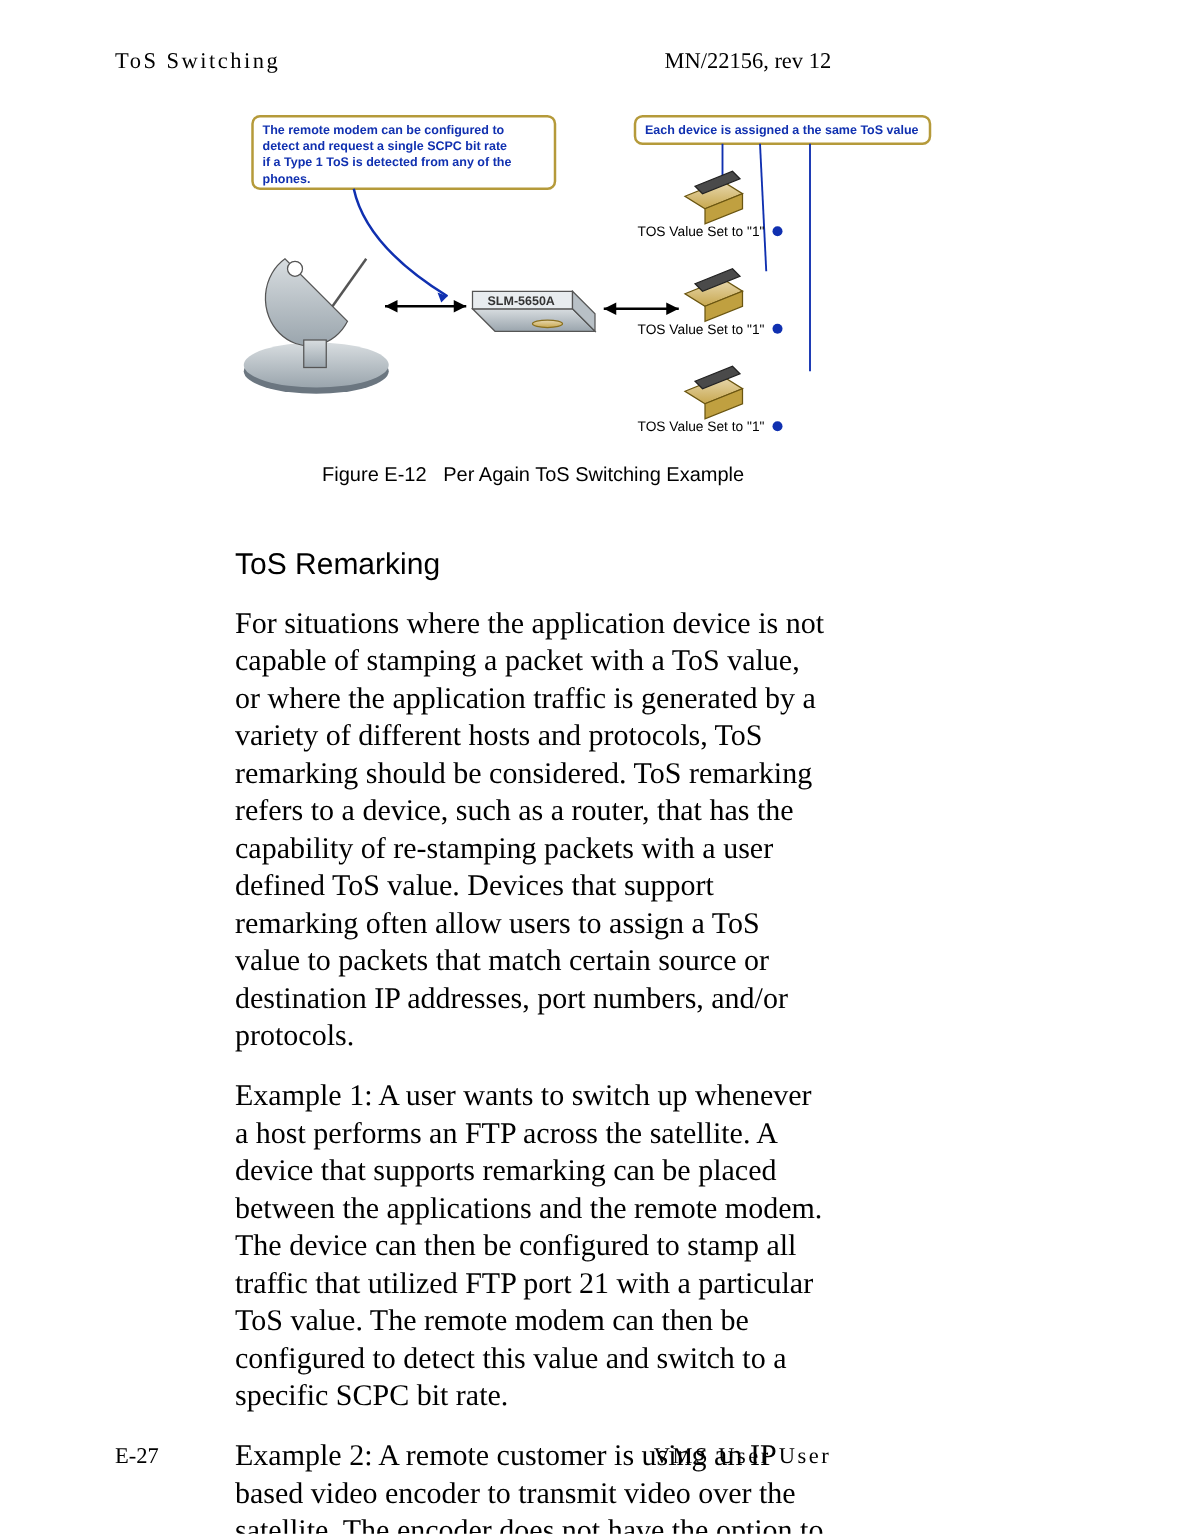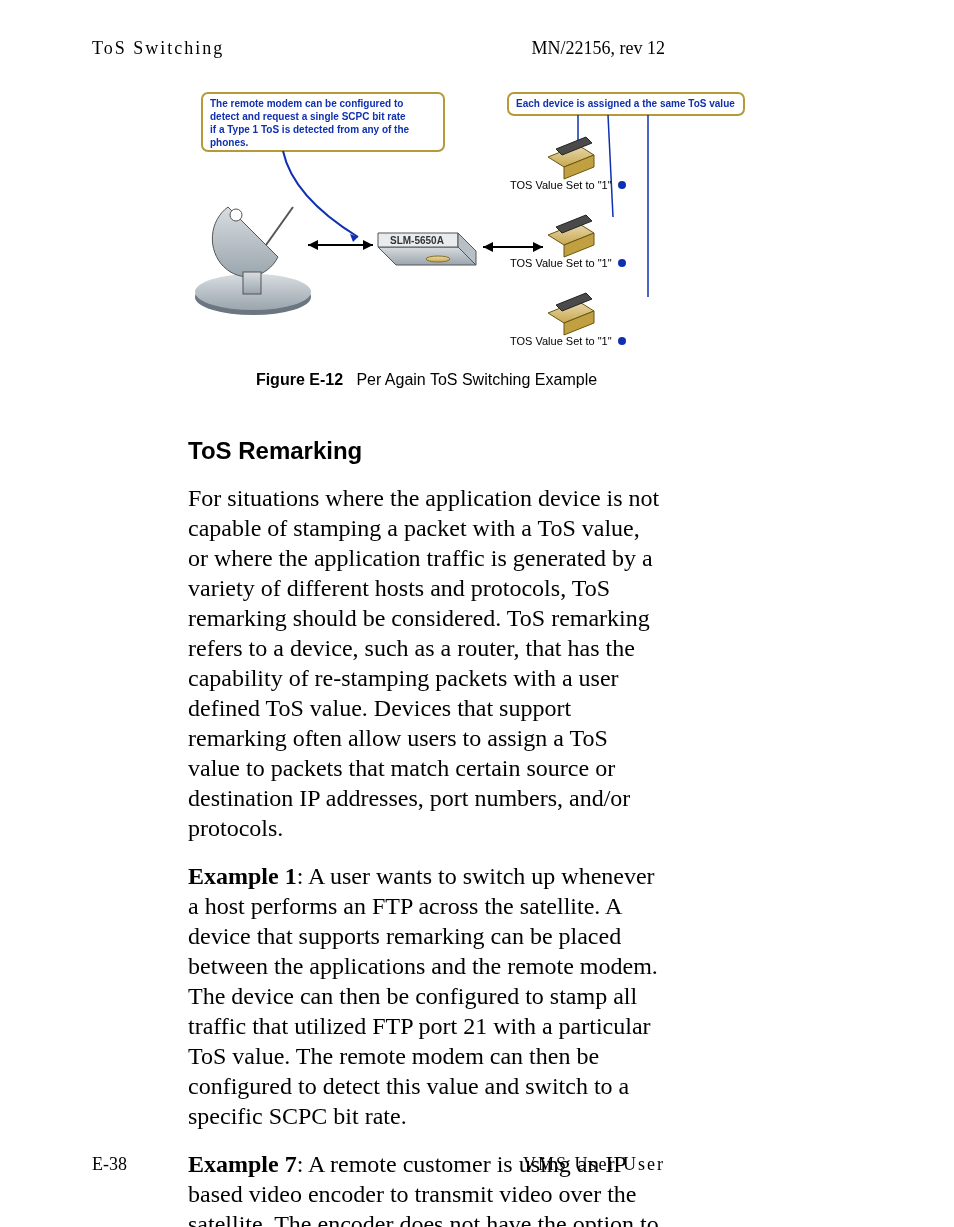--- a/index.html
+++ b/index.html
@@ -1,24 +1,24 @@
 <!DOCTYPE html>
 <html><head>
 <meta charset="utf-8">
 <style>
 body{margin:0;background:#fff;font-family:"Times New Roman",Times,serif;color:#000}
 .page{width:757px;height:1227px;padding:38px 92px 0 92px;box-sizing:border-box;position:relative}
 .hdr{display:flex;justify-content:space-between;font-size:18px;letter-spacing:2px;margin-bottom:28px}
 .hdr-r{letter-spacing:0}
 .fig-wrap{text-align:center;margin:5px 0 10px 0}
 .caption{text-align:center;font-family:Arial,Helvetica,sans-serif;font-size:16px;margin:8px 0 48px 0}
-.caption b{font-weight:bold}
-.h2{font-family:Arial,Helvetica,sans-serif;font-weight:bold;font-size:24px;margin:20px 0 18px 0}
+.caption b{font-weight:normal}
+.h2{font-family:Arial,Helvetica,sans-serif;font-weight:normal;font-size:24px;margin:20px 0 18px 0}
 .body{font-size:24px;line-height:1.25;margin:0 0 18px 0}
-.body b{font-weight:bold}
+.body b{font-weight:normal}
 .ftr{position:absolute;bottom:52px;left:92px;right:92px;display:flex;justify-content:space-between;font-size:18px}
 .ftr-r{letter-spacing:2px}
 .content{margin-left:96px}
 </style>
 </head>
 <body>
 <div class="page">
 <div class="hdr">
 <span>ToS Switching</span>
 <span class="hdr-r">MN/22156, rev 12</span>
@@ -101,22 +101,22 @@
 </div>
 
 <div class="caption"><b>Figure E-12</b>&nbsp;&nbsp;&nbsp;<span>Per Again ToS Switching Example</span></div>
 
 <div class="h2">ToS Remarking</div>
 
 <p class="body">For situations where the application device is not capable of stamping a packet with a ToS value, or where the application traffic is generated by a variety of different hosts and protocols, ToS remarking should be considered. ToS remarking refers to a device, such as a router, that has the capability of re-stamping packets with a user defined ToS value. Devices that support remarking often allow users to assign a ToS value to packets that match certain source or destination IP addresses, port numbers, and/or protocols.</p>
 
 <p class="body"><b>Example 1</b><span>: A user wants to switch up whenever a host performs an FTP across the satellite. A device that supports remarking can be placed between the applications and the remote modem. The device can then be configured to stamp all traffic that utilized FTP port 21 with a particular ToS value. The remote modem can then be configured to detect this value and switch to a specific SCPC bit rate.</span></p>
 
-<p class="body"><b>Example 7</b><span>: A remote customer is using an IP based video encoder to transmit video over the satellite. The encoder does not have the option to assign a ToS value for prioritization. Again, a remarking device can be placed between the encoder and the remote modem and configured to assign a ToS value to all packets received from the encoder.</span></p>
+<p class="body"><b>Example 2</b><span>: A remote customer is using an IP based video encoder to transmit video over the satellite. The encoder does not have the option to assign a ToS value for prioritization. Again, a remarking device can be placed between the encoder and the remote modem and configured to assign a ToS value to all packets received from the encoder.</span></p>
 
 
 </div>
 
 <div class="ftr">
-<span>E-38</span>
+<span>E-27</span>
 <span class="ftr-r">VMS User User</span>
 </div>
 </div>
 
 </body></html>

